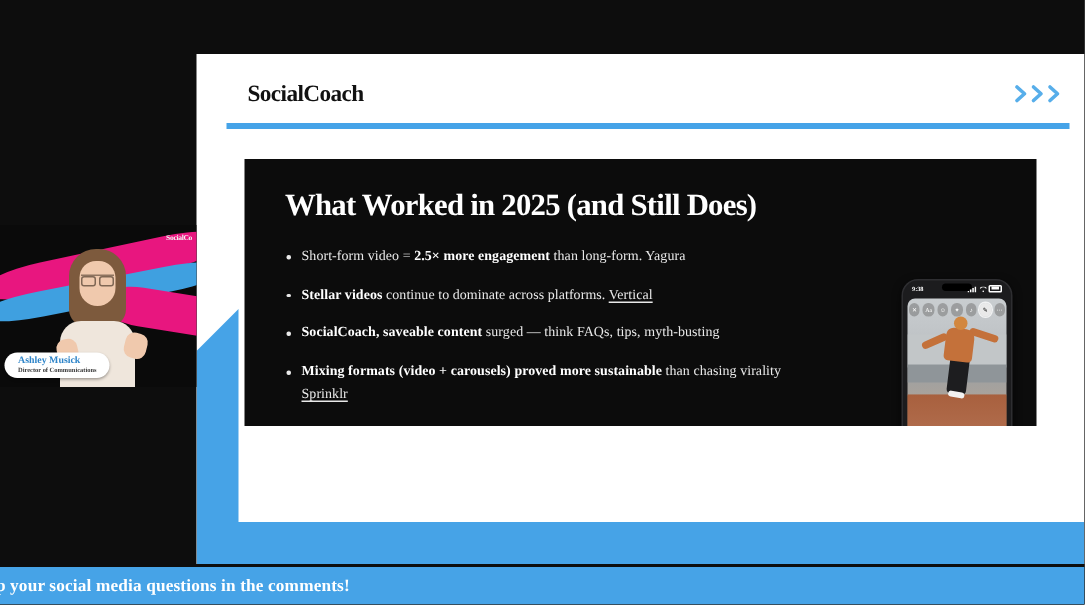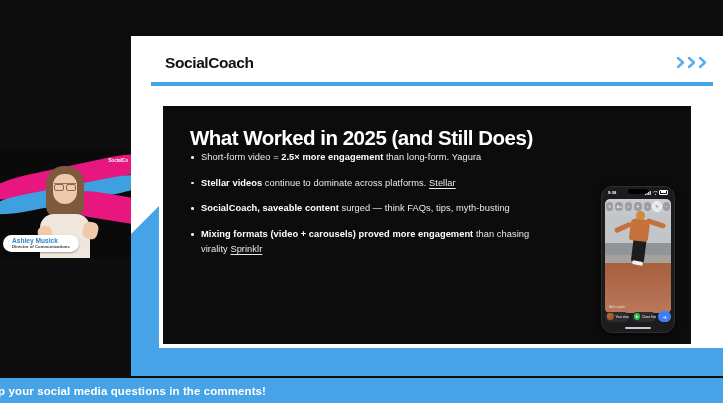--- a/index.html
+++ b/index.html
@@ -9,20 +9,21 @@
   body {
     width: 723px; height: 403px;
     position: relative; overflow: hidden;
     font-family: "Liberation Sans", sans-serif;
   }
 
   
   #stage {
     position: absolute; inset: 0;
     background: #0d0d0d;
+    font-family: Liberation Serif, serif;
   }
 
   
   #slide {
     position: absolute;
     left: 131px; top: 36px;
     width: 592px; height: 340px;
     background: #ffffff;
     overflow: hidden;
   }
@@ -58,37 +59,37 @@
     right: 14px; top: 20px;
     display: flex; align-items: center;
     gap: 0px;
   }
   .chevrons svg { display: block; }
 
   
   #card {
     position: absolute;
     left: 32px; top: 70px;
-    width: 528px; height: 238px;
+    width: 528px; height: 178px;
     background: #0c0c0c;
     overflow: hidden;
   }
   .card-title {
     position: absolute;
     left: 27px; top: 20px;
     font-size: 20.5px;
     font-weight: 700;
     color: #ffffff;
     letter-spacing: -0.5px;
     white-space: nowrap;
   }
 
   .bullets {
     position: absolute;
-    left: 27px; top: 44px;
+    left: 27px; top: 58px;
     width: 360px;
     margin: 0; padding: 0;
     list-style: none;
   }
   .bullets li {
     position: relative;
     padding-left: 11px;
     margin-bottom: 11px;
     font-size: 9.3px;
     line-height: 1.58;
@@ -407,23 +408,23 @@
       <svg width="11" height="13" viewBox="0 0 11 13">
           <path d="M2 2 L7 6.5 L2 11" fill="none" stroke="#57aeea" stroke-width="2.4" stroke-linecap="round" stroke-linejoin="round"></path>
         </svg>
     </div>
 
     <div id="card">
       <div class="card-title">What Worked in 2025 (and Still Does)</div>
 
       <ul class="bullets">
         <li><span>Short-form video = <b>2.5× more engagement</b> than long-form. <span>Yagura</span></span></li>
-        <li><span><b>Stellar videos</b> continue to dominate across platforms. <u class="cite">Stellar</u></span></li>
+        <li><span><b>Stellar videos</b> continue to dominate across platforms. <u class="cite">Vertical</u></span></li>
         <li><span><b>SocialCoach, saveable content</b> surged — think FAQs, tips, myth-busting</span></li>
-        <li><span><b>Mixing formats (video + carousels) proved more engagement</b> than chasing virality <u class="cite">Sprinklr</u></span></li>
+        <li><span><b>Mixing formats (video + carousels) proved more sustainable</b> than chasing virality <u class="cite">Sprinklr</u></span></li>
       </ul>
 
       <div id="phone">
         <div class="ph-notch"></div>
         <div class="ph-status">
           <span>9:38</span>
           <span class="ph-sig">
             <svg width="6" height="4" viewBox="0 0 6 4">
                 <rect x="0" y="3" width="1" height="1" fill="#fff"></rect>
                 <rect x="1.6" y="2" width="1" height="2" fill="#fff"></rect>

